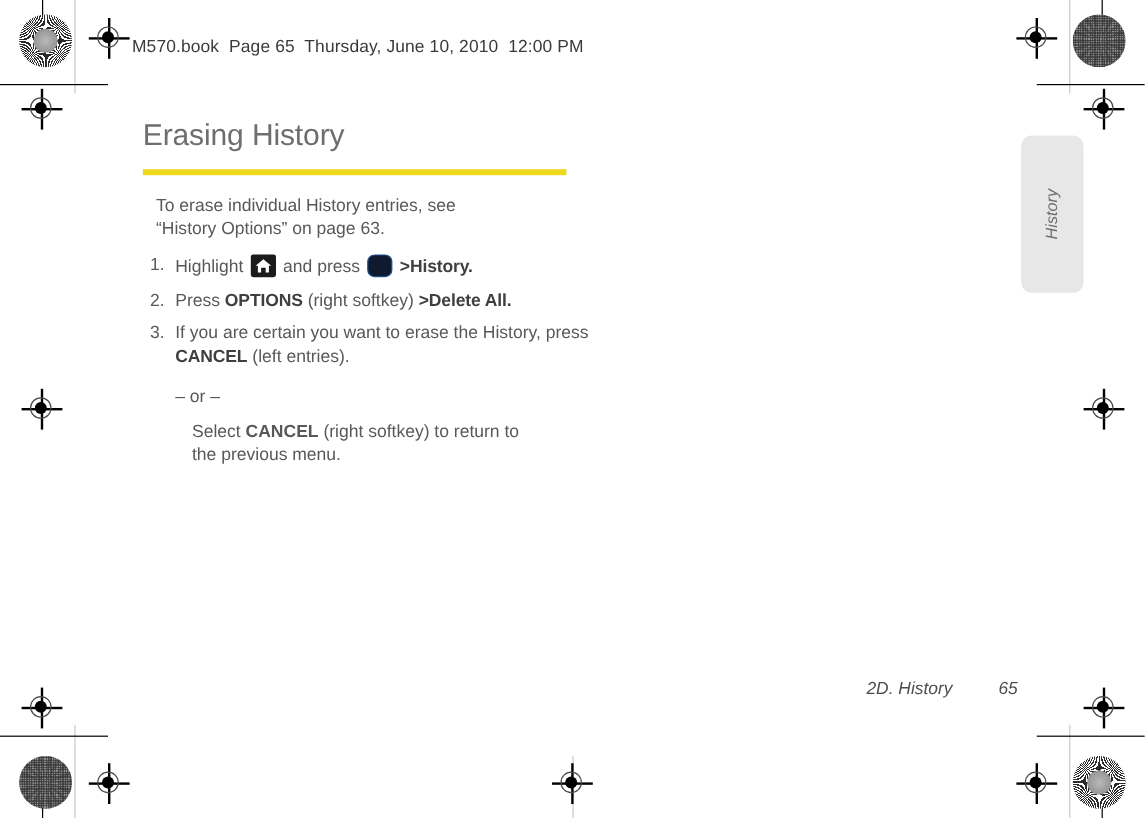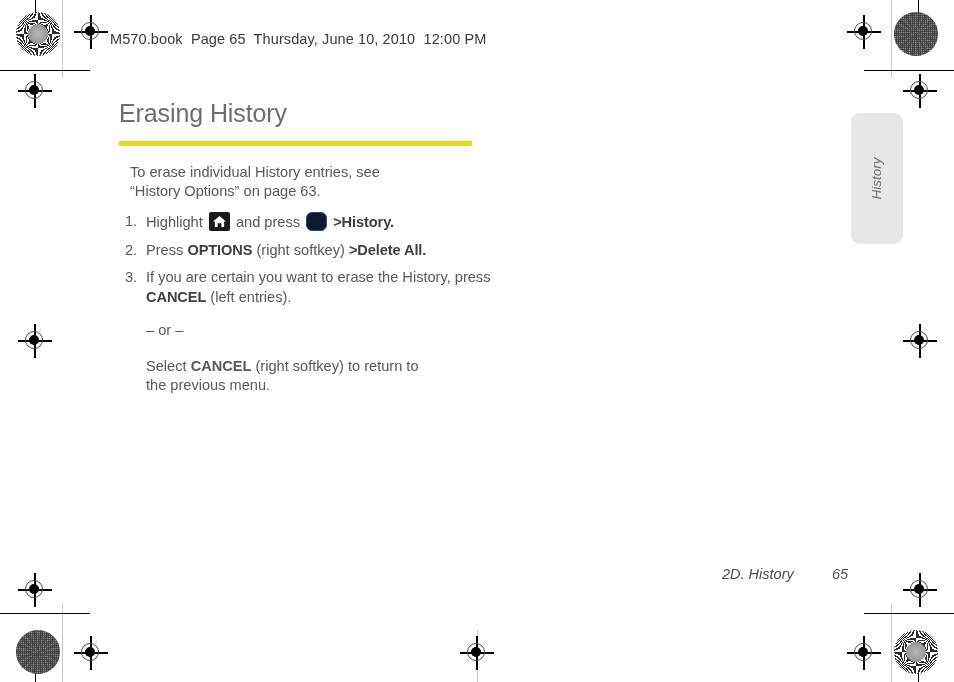--- a/index.html
+++ b/index.html
@@ -154,21 +154,21 @@
     position: absolute;
     left: 6px;
     top: 0;
     color: #58585a;
   }
   .step-body { display: inline; }
   ol#steps b { font-weight: bold; color: #3f3f41; letter-spacing: -0.1px; }
 
   .or-line {
     margin-top: 14px;
-    margin-bottom: 19px;
+    margin-bottom: 12px;
     font-size: 14.6px;
     color: #58585a;
   }
   .sub-para {
     font-size: 14.6px;
     line-height: 1.34;
     color: #58585a;
     width: 290px;
   }
 
@@ -379,21 +379,21 @@
       <span class="step-body">
         <span>If you are certain you want to erase the History, press</span>
         <b>CANCEL</b>
         <span>(left entries).</span>
       </span>
     </li>
   </ol>
 
   <div class="or-line" style="margin-left:27px;">– or –</div>
 
-  <div class="sub-para" style="margin-left:27px;">
+  <div class="sub-para" style="margin-left:41px;">
     <span>Select</span>
     <b>CANCEL</b>
     <span>(right softkey) to return to the previous menu.</span>
   </div>
 </div>
 
 <div id="side-tab">
   <div id="side-tab-label">History</div>
 </div>
 

